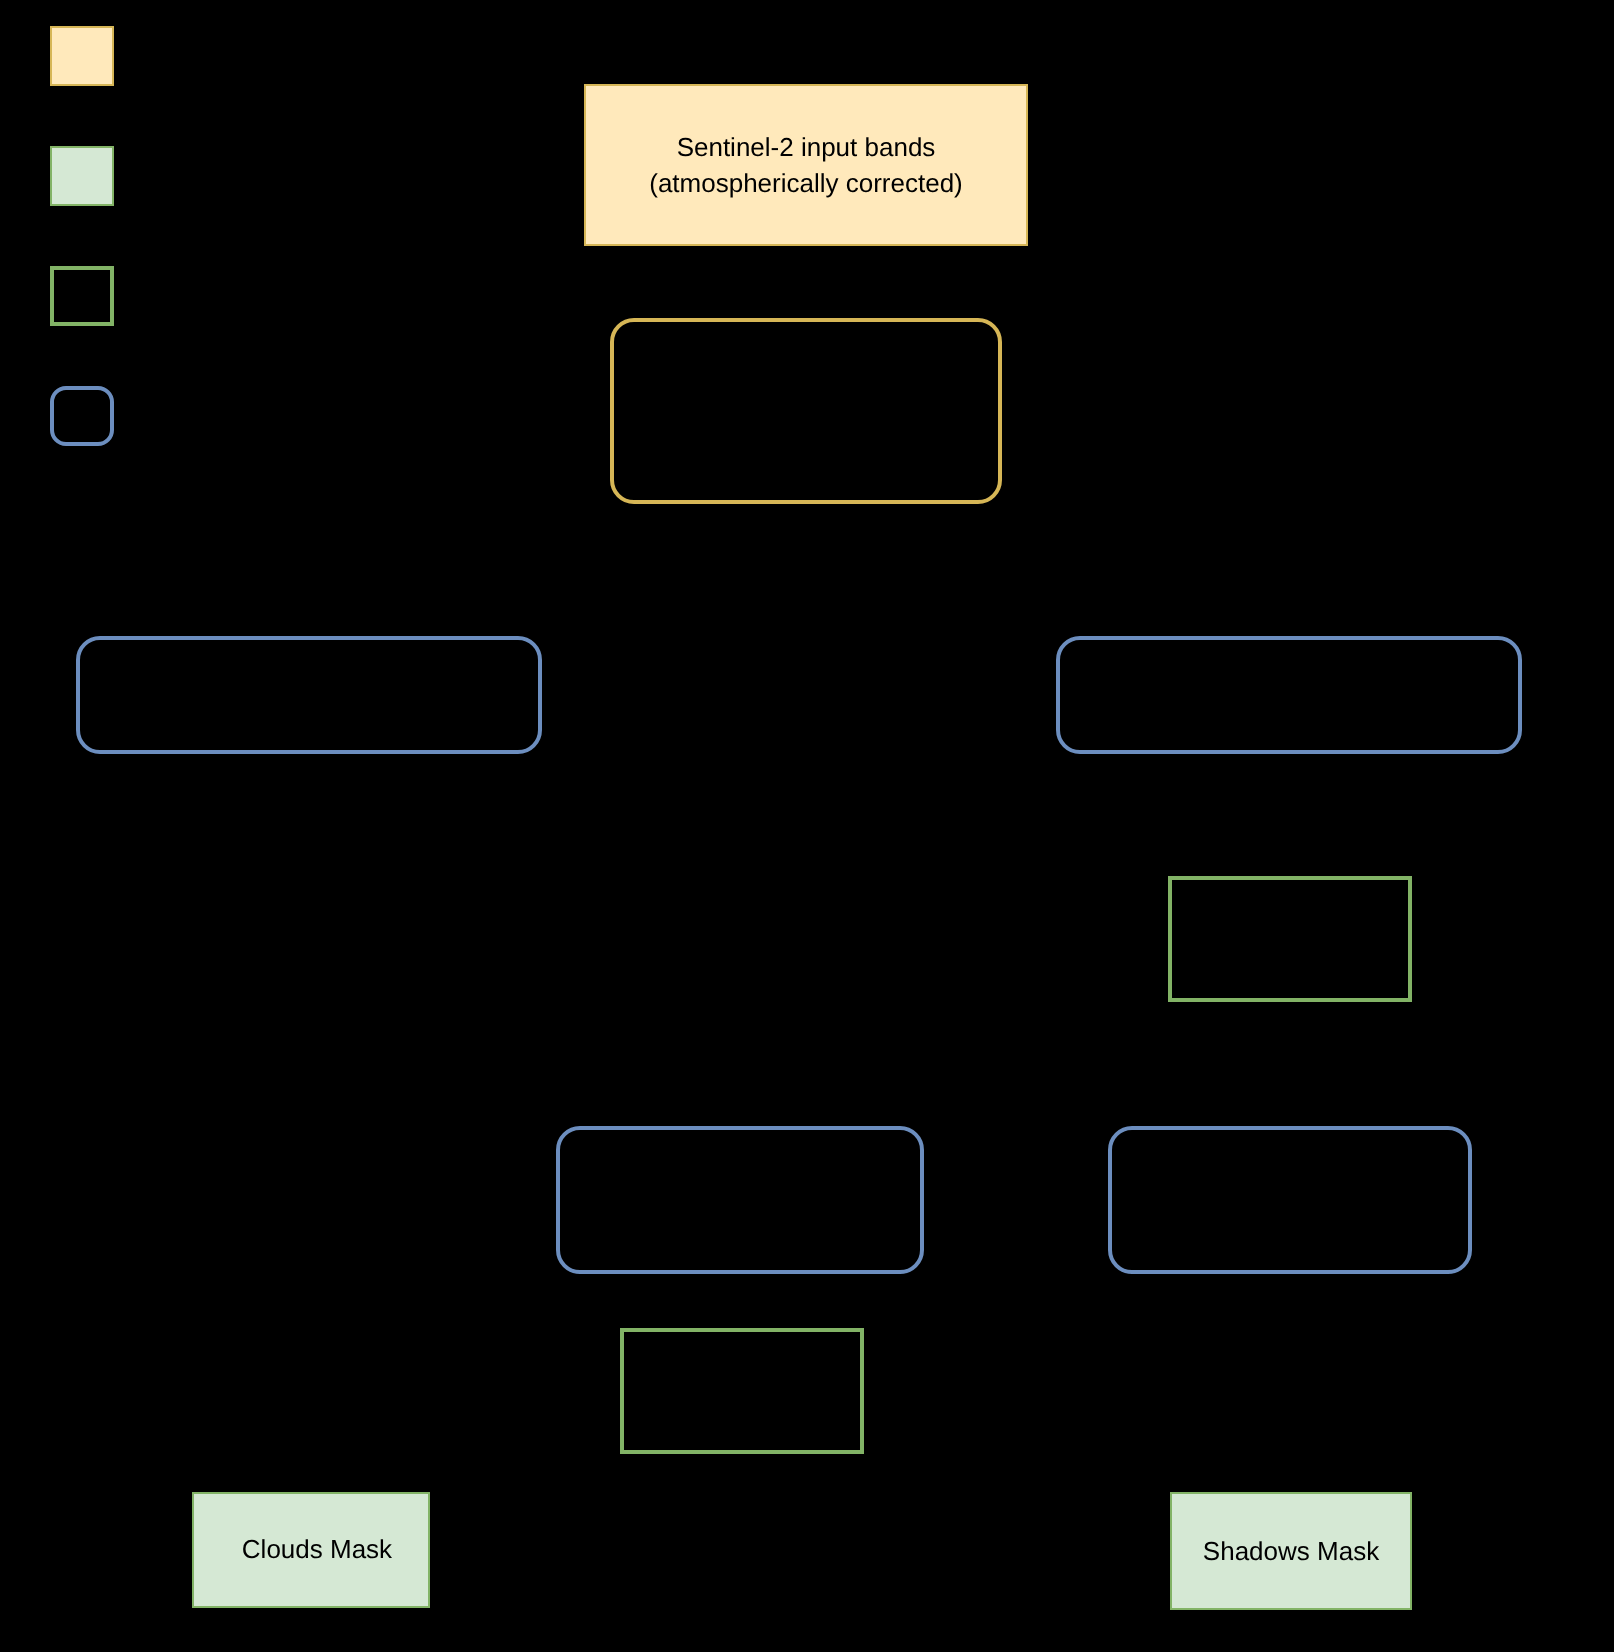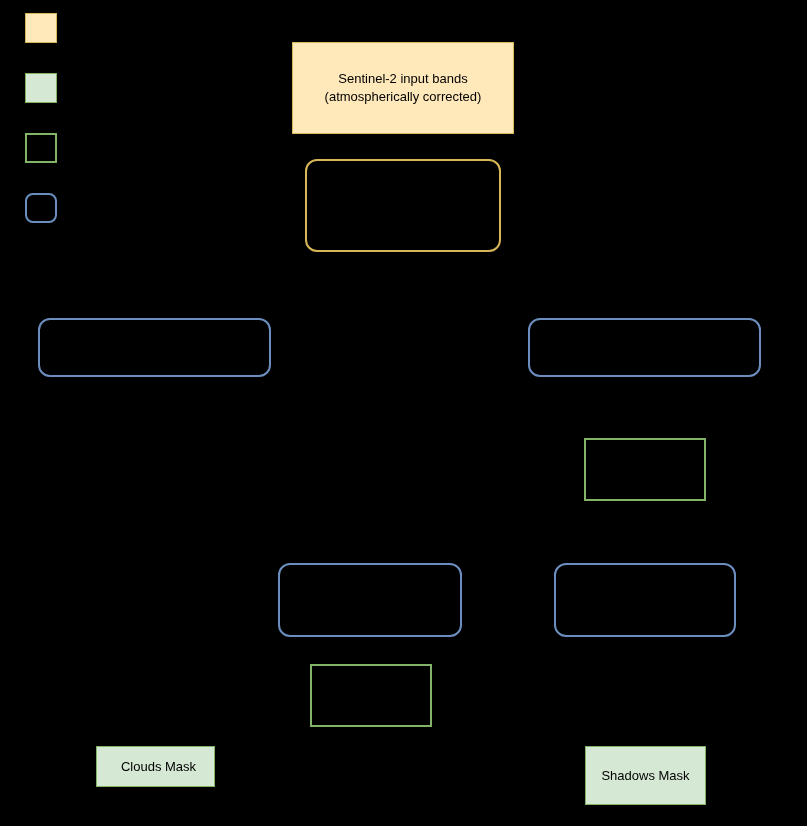--- a/index.html
+++ b/index.html
@@ -100,34 +100,34 @@
 
   <div class="swatch fill-green" style="left:25px; top:73px; width:32px; height:30px;"></div>
   <span class="legend-label" style="left:67px; top:80px;"></span>
 
   <div class="swatch outline-green" style="left:25px; top:133px; width:32px; height:30px;"></div>
   <span class="legend-label" style="left:67px; top:140px;"></span>
 
   <div class="swatch outline-blue-round" style="left:25px; top:193px; width:32px; height:30px; border-radius:8px;"></div>
   <span class="legend-label" style="left:67px; top:200px;"></span>
 
-  <div class="node fill-yellow" style="left:292px; top:42px; width:222px; height:92px;">Sentinel-2 input bands
+  <div class="node fill-yellow" style="left:292px; top:42px; width:222px; height:81px;">Sentinel-2 input bands
 (atmospherically corrected)</div>
 
   <div class="node outline-gold-round" style="left:305px; top:159px; width:196px; height:93px;"></div>
 
   <div class="node outline-blue-round" style="left:38px; top:318px; width:233px; height:59px;"></div>
 
   <div class="node outline-blue-round" style="left:528px; top:318px; width:233px; height:59px;"></div>
 
   <div class="node outline-green" style="left:584px; top:438px; width:122px; height:63px;"></div>
 
   <div class="node outline-blue-round" style="left:278px; top:563px; width:184px; height:74px;"></div>
 
   <div class="node outline-blue-round" style="left:554px; top:563px; width:182px; height:74px;"></div>
 
   <div class="node outline-green" style="left:310px; top:664px; width:122px; height:63px;"></div>
 
-  <div class="node fill-green" style="left:96px; top:746px; width:119px; height:41px;padding-left:12px;">Clouds Mask</div>
+  <div class="node fill-green" style="left:96px; top:746px; width:119px; height:58px;padding-left:12px;">Clouds Mask</div>
 
   <div class="node fill-green" style="left:585px; top:746px; width:121px; height:59px;text-align:right;">Shadows Mask</div>
 
 </div>
 
 </body></html>

